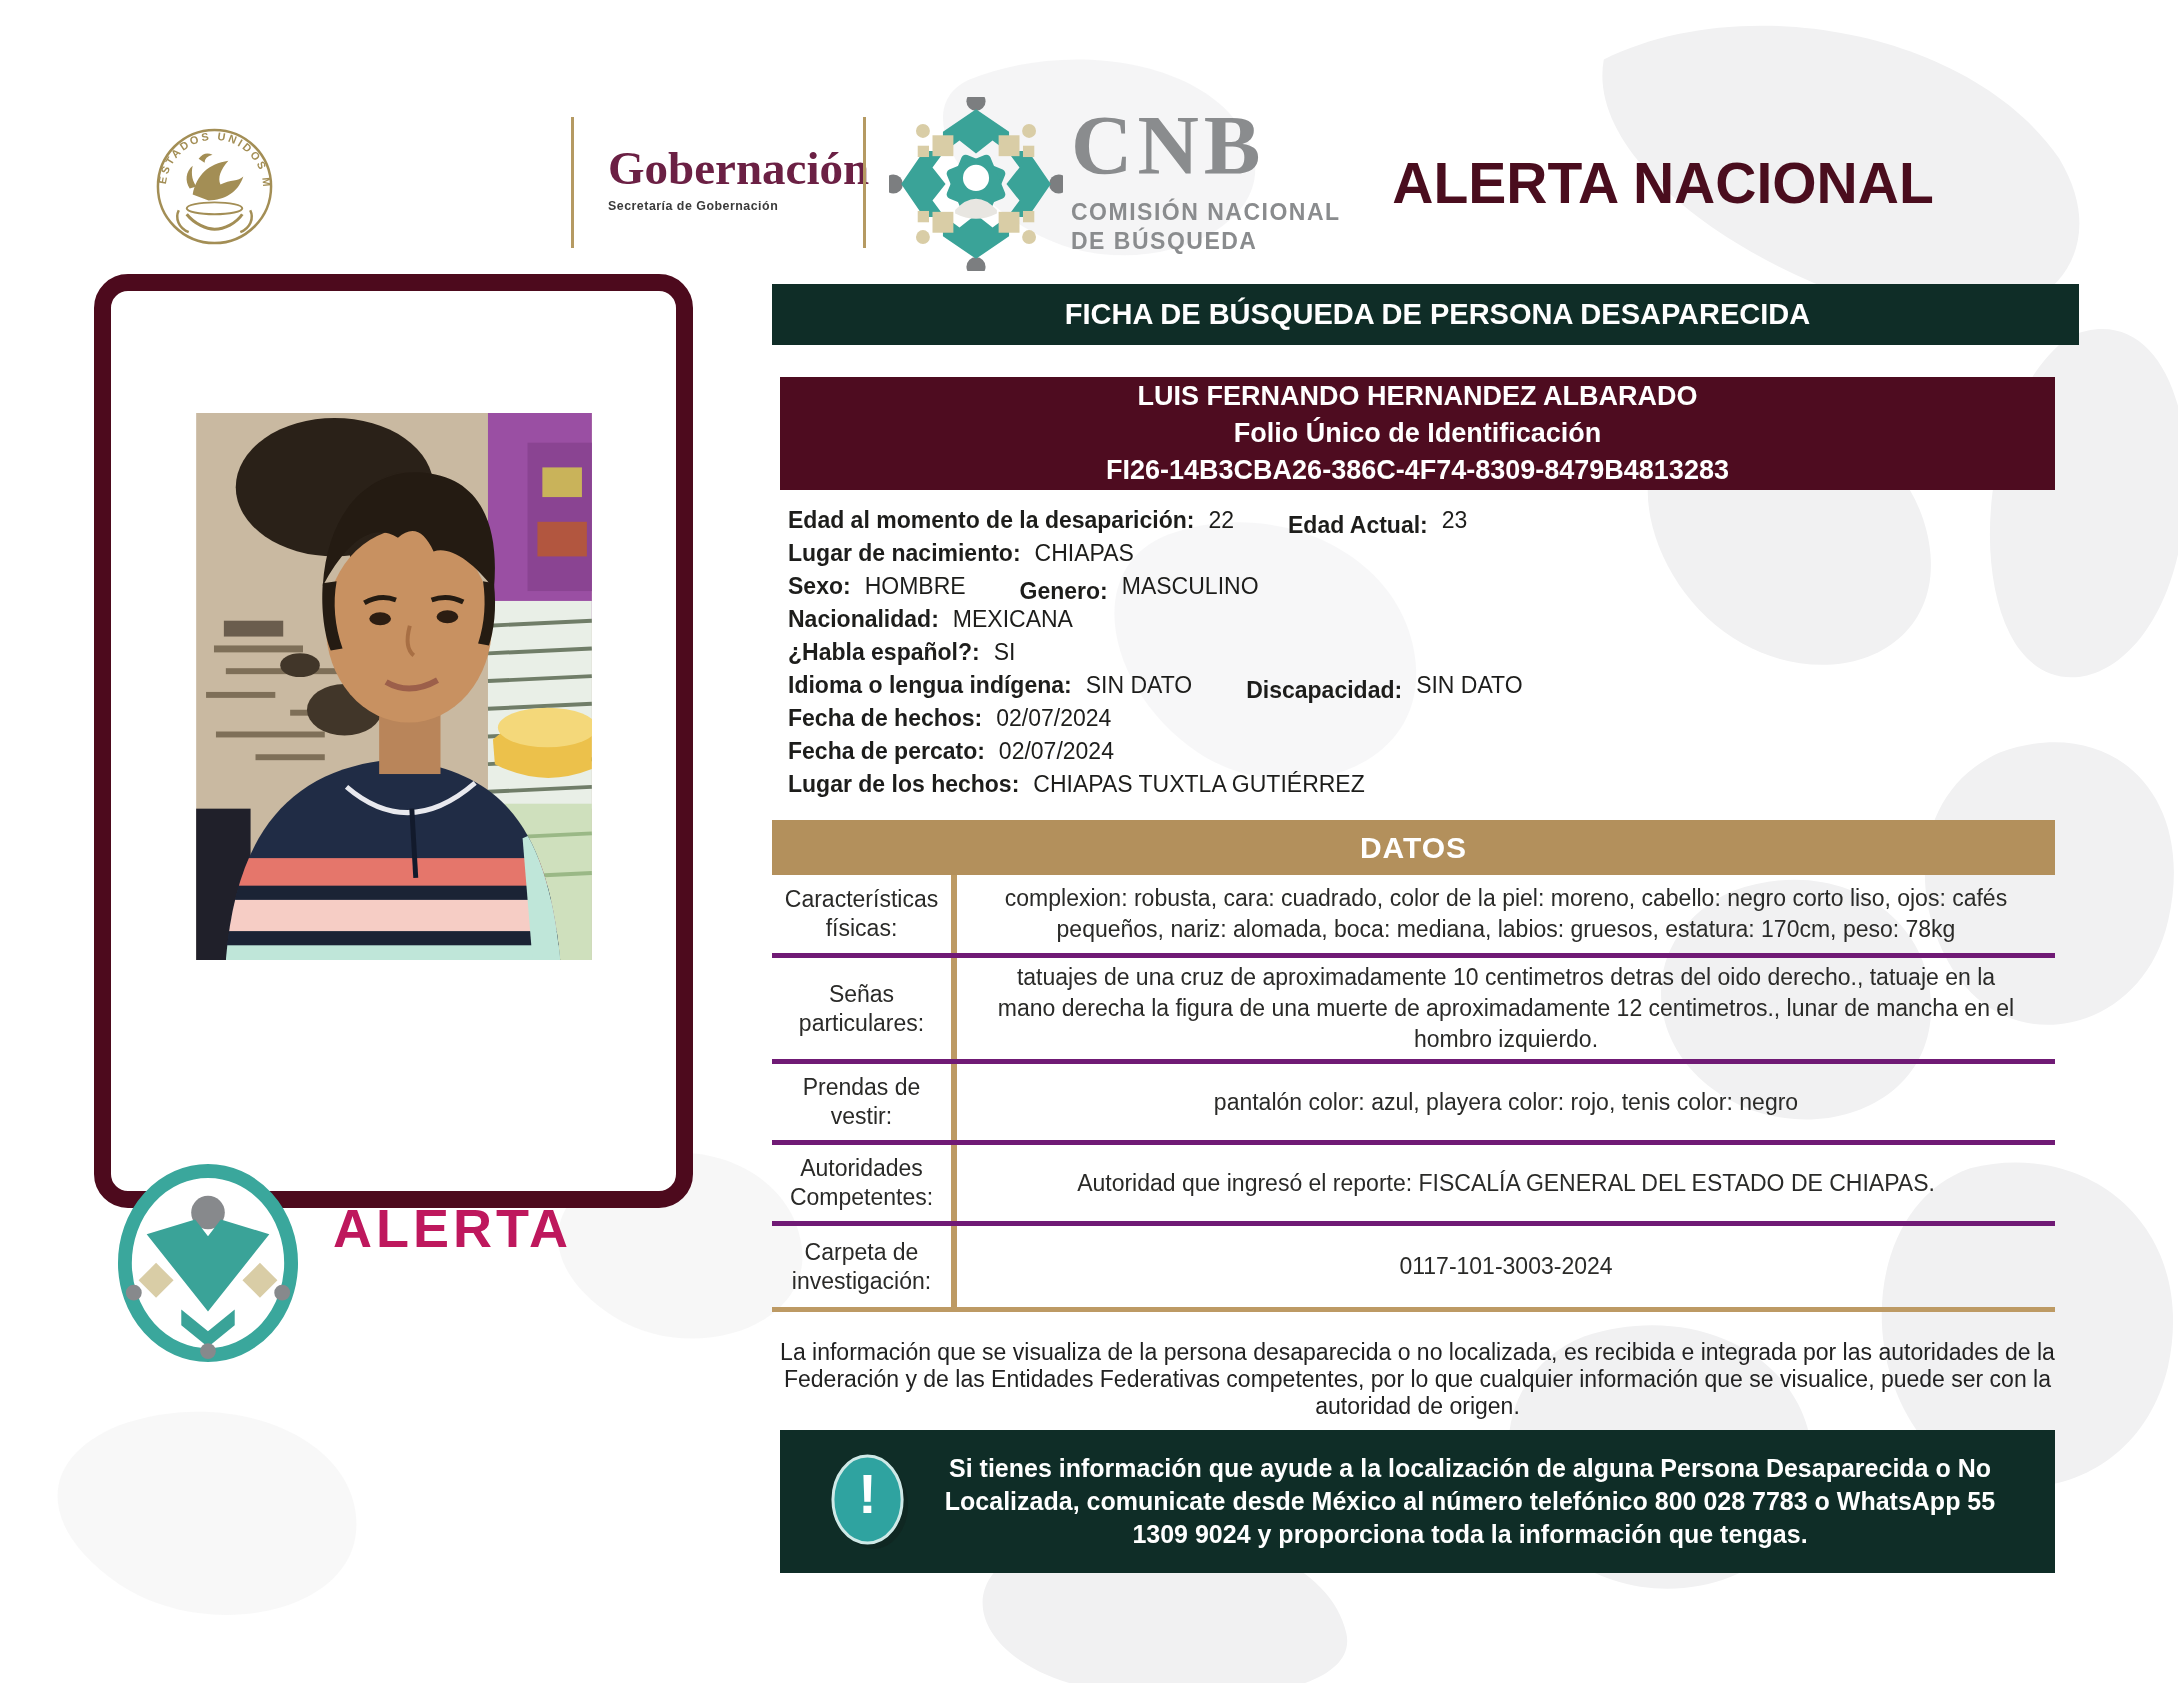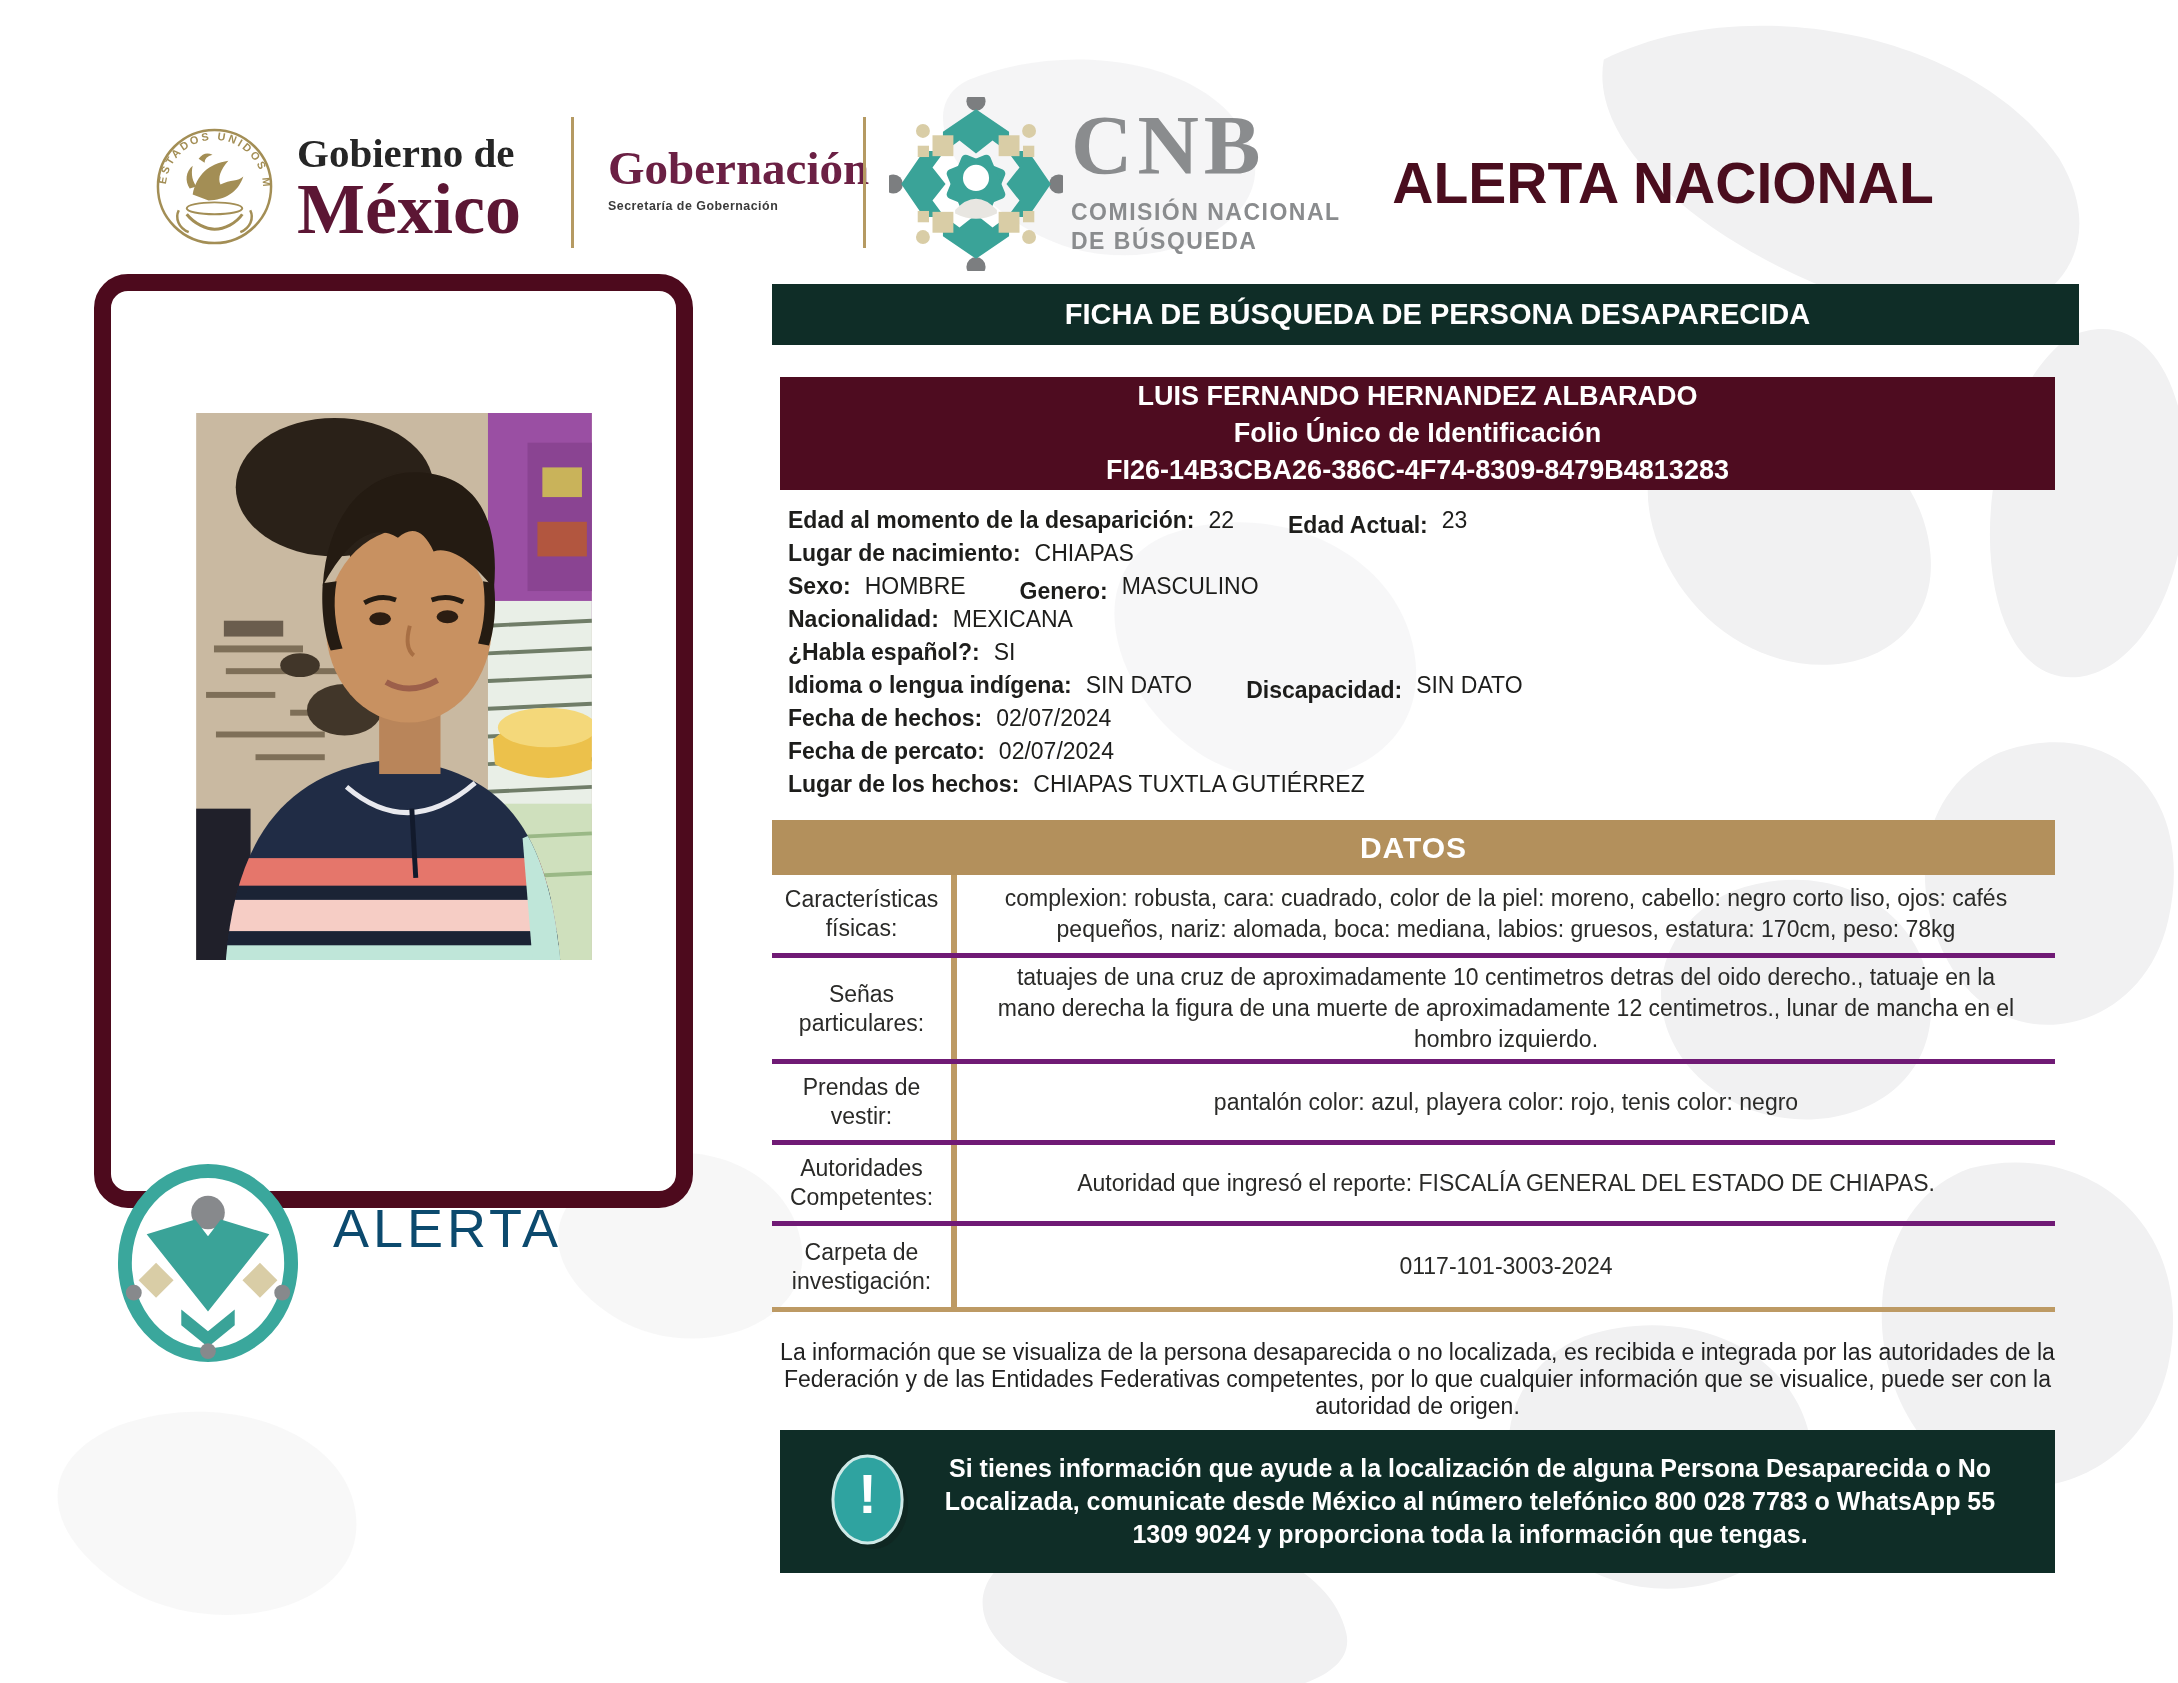--- a/index.html
+++ b/index.html
@@ -19,21 +19,21 @@
   .hdr-divider{width:3px;height:131px;background:#b59a62;}
   .gobernacion-title{font-family:"Liberation Serif",serif;font-weight:bold;font-size:47px;color:#6b2044;}
   .gobernacion-sub{font-size:12.4px;font-weight:bold;color:#3a3a3a;letter-spacing:0.5px;}
   .cnb-acronym{font-family:"Liberation Serif",serif;font-weight:bold;font-size:85px;color:#8a8c8e;letter-spacing:5px;line-height:85px;}
   .cnb-sub{font-size:23px;font-weight:bold;color:#8a8c8e;letter-spacing:1.5px;line-height:29px;}
   .page-title{font-size:57px;font-weight:bold;color:#4a0d1e;letter-spacing:0px;white-space:nowrap;}
 
   
   .photo-frame{left:94px;top:274px;width:599px;height:934px;box-sizing:border-box;
                border:17px solid #4d0a1d;border-radius:34px;background:#ffffff;}
-  .alerta-text{font-size:54px;font-weight:normal;color:#0c4a6e;letter-spacing:4px;line-height:65px;}
+  .alerta-text{font-size:54px;font-weight:bold;color:#be185d;letter-spacing:4px;line-height:65px;}
 
   
   .rcol{left:772px;width:1283px;}
   .banner-green{background:#0f2d27;color:#ffffff;display:flex;align-items:center;justify-content:center;}
   .banner-maroon{background:#4e0c20;color:#ffffff;display:flex;flex-direction:column;align-items:center;justify-content:center;}
   .banner-gold{background:#b3905c;color:#ffffff;display:flex;align-items:center;justify-content:center;}
   .ficha-title{font-weight:bold;font-size:29px;}
   .name-line{font-weight:bold;font-size:27px;line-height:37px;}
   .datos-title{font-weight:bold;font-size:30px;letter-spacing:1px;}
 
@@ -93,24 +93,20 @@
         <path d="M41,70 C36,62 37,53 44,47 C42,56 44,63 48,68 Z" stroke="none"></path>
         <ellipse cx="66" cy="90" rx="28" ry="6" fill="none" stroke-width="2"></ellipse>
         <path d="M38,96 C46,106 58,111 66,111 C76,111 88,105 94,96" fill="none" stroke-width="3"></path>
         <path d="M30,92 C26,100 30,110 40,114" fill="none" stroke-width="2.5"></path>
         <path d="M102,92 C106,100 102,110 92,114" fill="none" stroke-width="2.5"></path>
         <path d="M50,40 q6,-8 14,-4 q-8,2 -8,8 Z" stroke="none"></path>
       </g>
     </svg>
   </div>
 
-  <div class="z abs" style="left:297px;top:131px;">
-    <div class="gob-line1">Gobierno de</div>
-    <div class="gob-line2">México</div>
-  </div>
 
   <div class="z abs hdr-divider" style="left:571px;top:117px;"></div>
 
   <div class="z abs" style="left:608px;top:141px;">
     <div class="gobernacion-title">Gobernación</div>
     <div class="gobernacion-sub" style="margin-top:4px;">Secretaría de Gobernación</div>
   </div>
 
   <div class="z abs hdr-divider" style="left:863px;top:117px;"></div>
 

